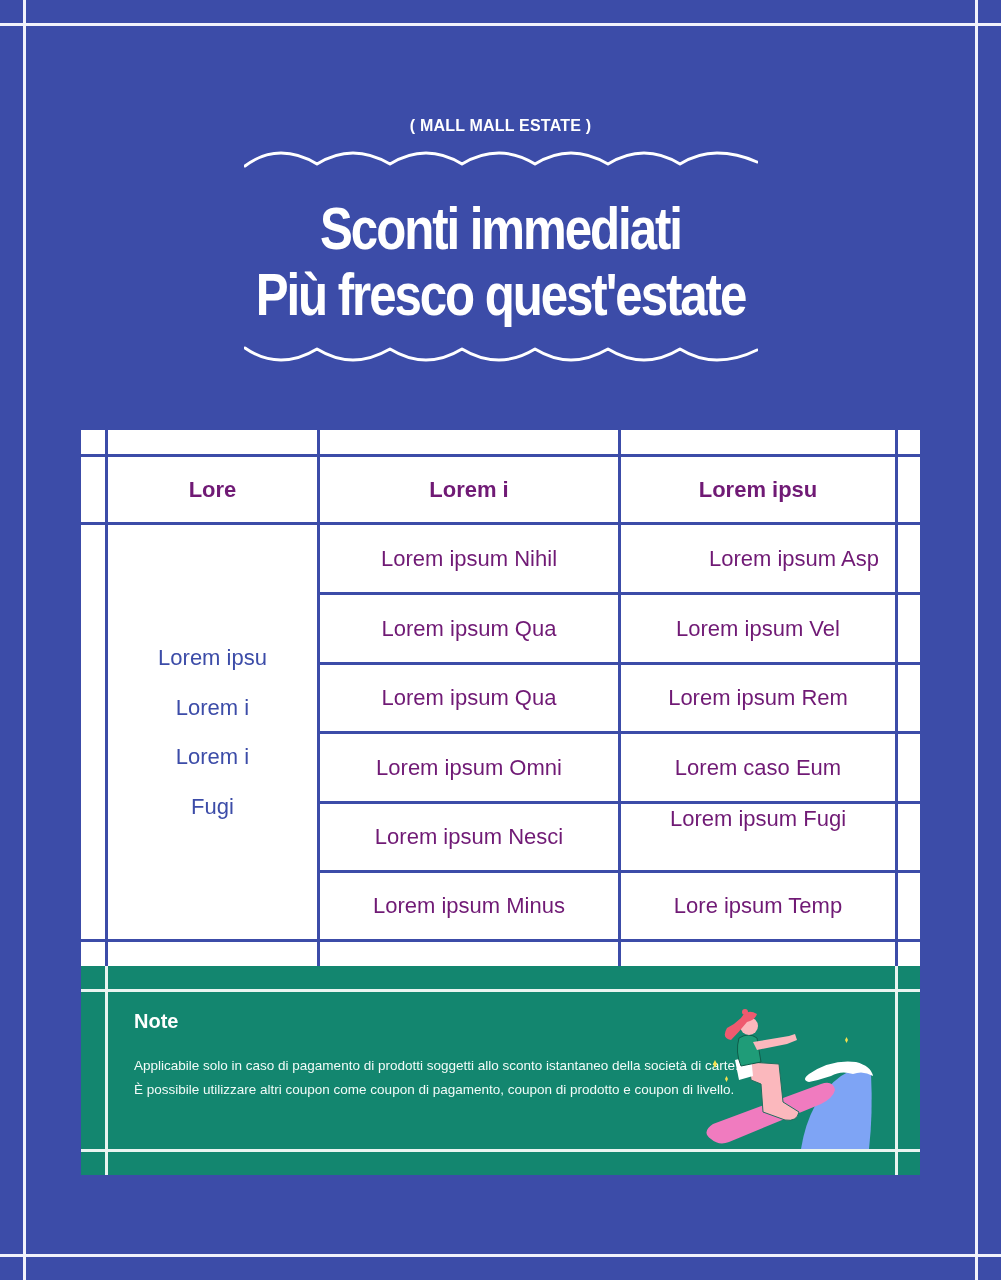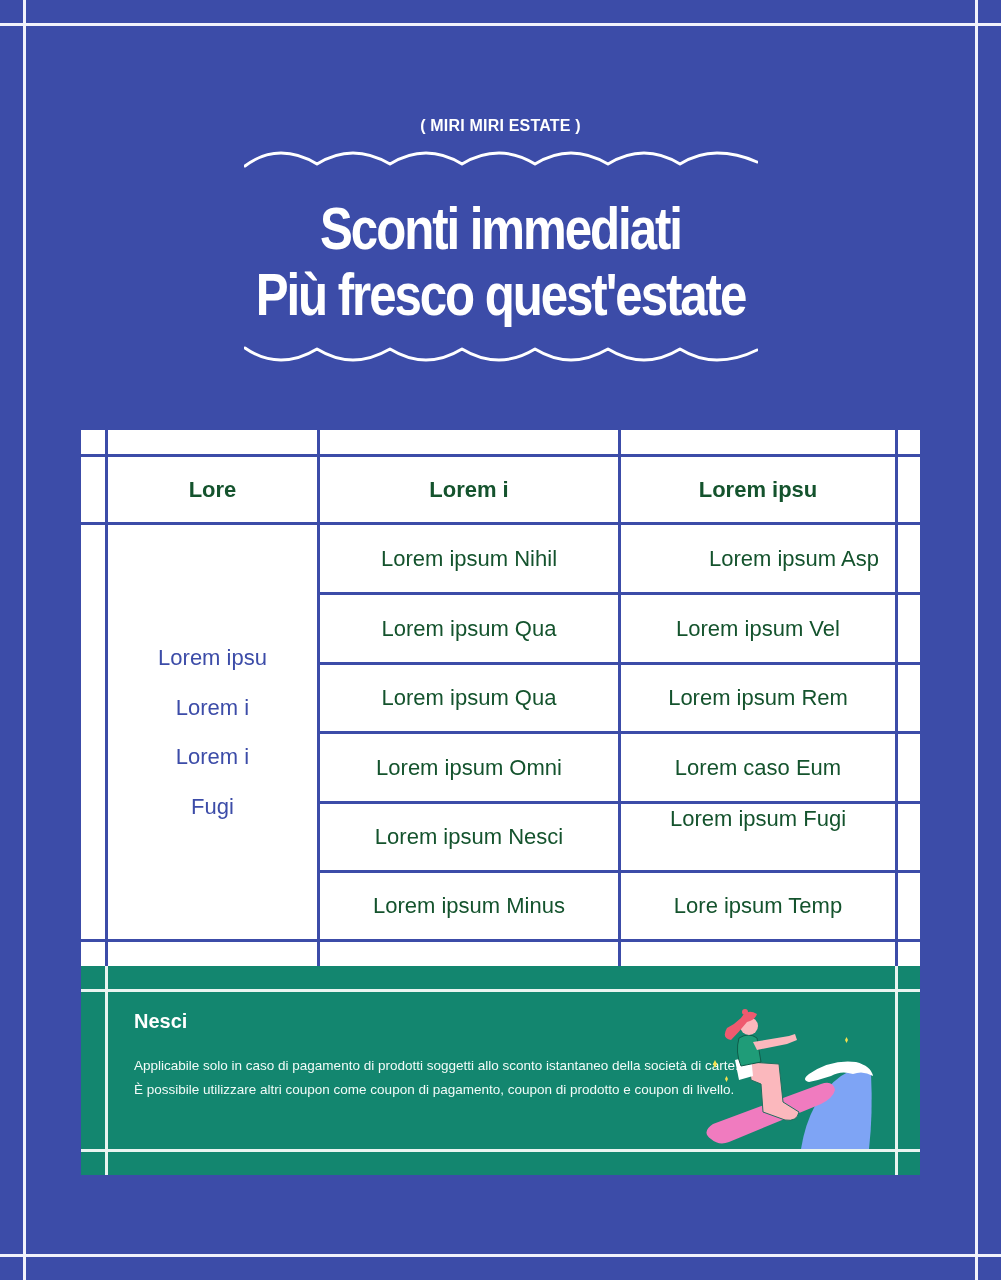--- a/index.html
+++ b/index.html
@@ -30,21 +30,21 @@
     .card {
       position: absolute; left: 81px; top: 430px; width: 839px; height: 536px;
       background: #ffffff;
     }
     .gl { position: absolute; background: #3c4ca8; }
     .gl-v { width: 3px; }
     .gl-h { height: 3px; }
 
     .cell {
       position: absolute; display: flex; align-items: center; justify-content: center;
-      color: #14532d; font-size: 22px; text-align: center;
+      color: #701a75; font-size: 22px; text-align: center;
     }
     .cell.head { font-weight: bold; }
     .merged {
       position: absolute; display: flex; flex-direction: column; align-items: center;
       justify-content: center; color: #3c4ca8; font-size: 22px;
     }
     .merged span { display: block; line-height: 49.5px; }
 
     .note {
       position: absolute; left: 81px; top: 966px; width: 839px; height: 209px;
@@ -62,21 +62,21 @@
     .surfer { position: absolute; left: 610px; top: 38px; width: 190px; height: 150px; }
   </style>
 </head>
 <body>
 
 <div class="frame-line frame-v" style="left:23px"></div>
 <div class="frame-line frame-v" style="left:975px"></div>
 <div class="frame-line frame-h" style="top:23px"></div>
 <div class="frame-line frame-h" style="top:1254px"></div>
 
-<div class="eyebrow">( MIRI MIRI ESTATE )</div>
+<div class="eyebrow">( MALL MALL ESTATE )</div>
 
 <svg class="scallop" style="top:150px" viewBox="0 0 514 18">
   <path d="M1 16 Q18 3 37 3 Q55 3 73 14 Q91 3 109 3 Q127 3 146 14 Q164 3 182 3 Q200 3 218 14 Q236 3 255 3 Q273 3 291 14 Q309 3 327 3 Q345 3 364 14 Q382 3 400 3 Q418 3 436 14 Q454 3 473 3 Q493 3 513 12" fill="none" stroke="#ffffff" stroke-width="3" stroke-linecap="round" stroke-linejoin="round"></path>
 </svg>
 
 <div class="title">
   <span>Sconti immediati</span>
   <span>Più fresco quest'estate</span>
 </div>
 
@@ -130,21 +130,21 @@
   <div class="cell" style="left:239px; top:443px; width:298px; height:66px">Lorem ipsum Minus</div>
   <div class="cell" style="left:540px; top:443px; width:274px; height:66px">Lore ipsum Temp</div>
 </div>
 
 <div class="note">
   <div class="wl" style="left:24px; top:0; width:3px; height:209px"></div>
   <div class="wl" style="left:814px; top:0; width:3px; height:209px"></div>
   <div class="wl" style="left:0; top:23px; width:839px; height:3px"></div>
   <div class="wl" style="left:0; top:183px; width:839px; height:3px"></div>
 
-  <div class="note-title">Nesci</div>
+  <div class="note-title">Note</div>
   <div class="note-lines">
     <span>Applicabile solo in caso di pagamento di prodotti soggetti allo sconto istantaneo della società di carte.</span>
     <span>È possibile utilizzare altri coupon come coupon di pagamento, coupon di prodotto e coupon di livello.</span>
   </div>
 
   <svg class="surfer" viewBox="0 0 190 150">
 
     <path d="M110 145 Q118 95 150 72 Q168 60 180 70 Q182 110 178 145 Z" fill="#7ea4f5"></path>
     <path d="M118 70 Q140 55 165 58 Q180 62 182 72 Q172 66 162 70 Q150 66 140 72 Q128 76 118 78 Q110 76 118 70 Z" fill="#ffffff"></path>
 

